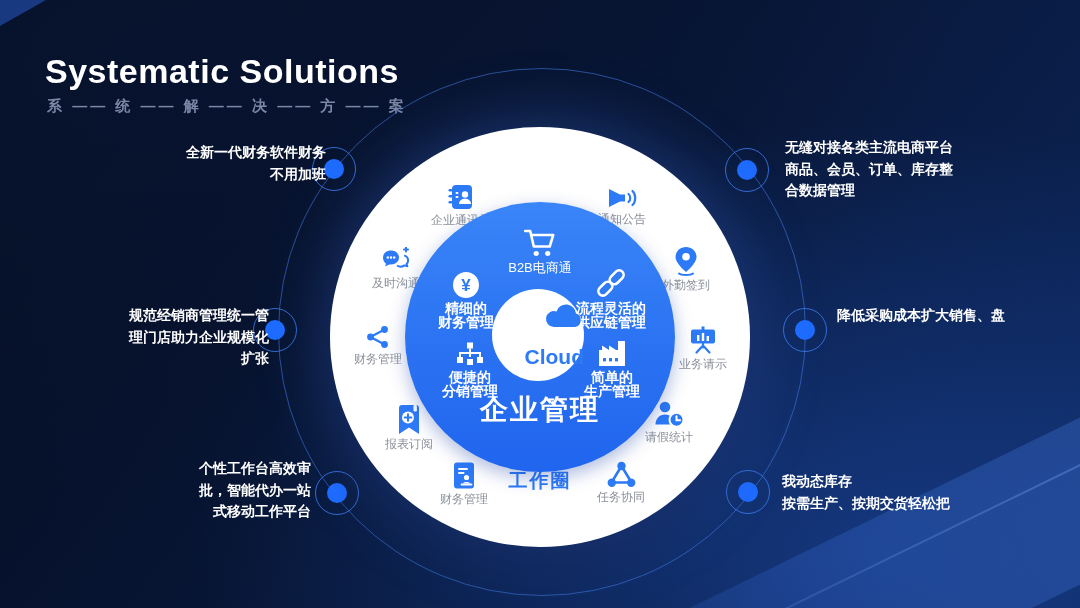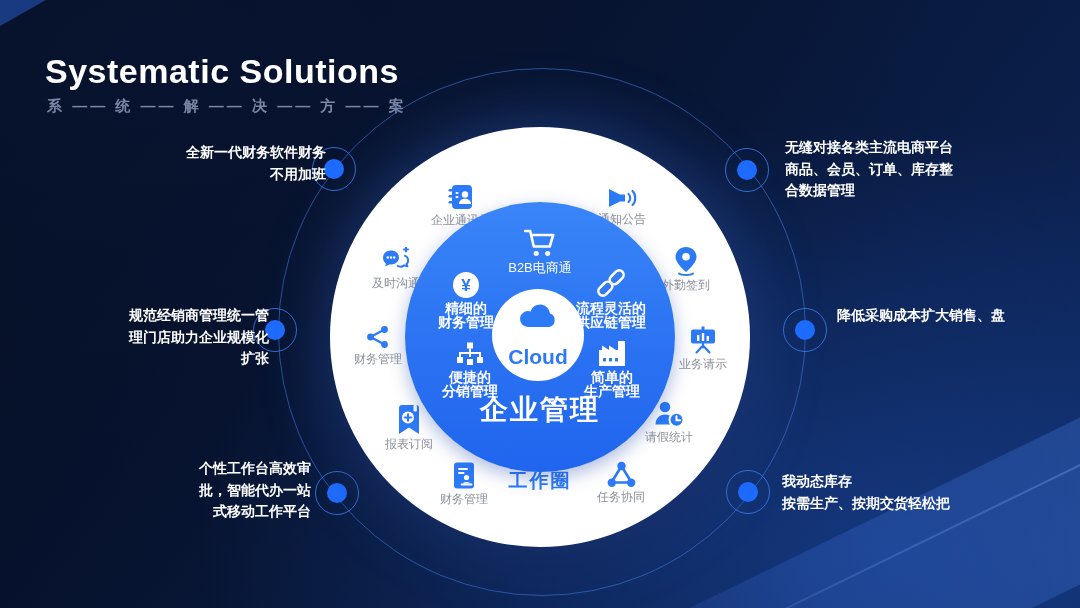--- a/index.html
+++ b/index.html
@@ -27,21 +27,21 @@
     letter-spacing:3px;color:#7c86a6;}
   
   .orbit{position:absolute;left:278px;top:68px;width:526px;height:526px;border-radius:50%;
     border:1px solid rgba(70,125,235,.55);}
   .outer-circle{position:absolute;left:330px;top:127px;width:420px;height:420px;border-radius:50%;
     background:#ffffff;box-shadow:0 0 70px rgba(70,130,255,.40), 0 14px 40px rgba(0,0,20,.45);}
   .inner-circle{position:absolute;left:405px;top:202px;width:270px;height:270px;border-radius:50%;
     background:linear-gradient(180deg,#3a85f8 0%,#2a72f2 55%,#2065ee 100%);
     box-shadow:0 6px 18px rgba(20,60,160,.35);}
   .center-circle{position:absolute;left:492px;top:289px;width:92px;height:92px;border-radius:50%;
-    background:#ffffff;display:flex;flex-direction:column;align-items:center;justify-content:center;gap:18px;}
+    background:#ffffff;display:flex;flex-direction:column;align-items:flex-end;justify-content:center;gap:18px;}
   .center-label{font-size:21px;font-weight:800;color:#2D7AF7;line-height:20px;}
   
   .item{position:absolute;transform:translateX(-50%);display:flex;flex-direction:column;
     align-items:center;gap:3px;white-space:nowrap;}
   .o-label{font-size:12px;color:#8b9099;line-height:13px;}
   .i-label{font-size:14px;color:#ffffff;line-height:14px;font-weight:600;text-align:center;}
   .i-label-strong{font-size:13px;color:#ffffff;font-weight:400;line-height:14px;}
   .group-label-inner{position:absolute;left:540px;top:410px;transform:translate(-50%,-50%);
     font-size:28px;font-weight:800;color:#ffffff;letter-spacing:2px;white-space:nowrap;}
   .group-label-outer{position:absolute;left:540px;top:481px;transform:translate(-50%,-50%);

